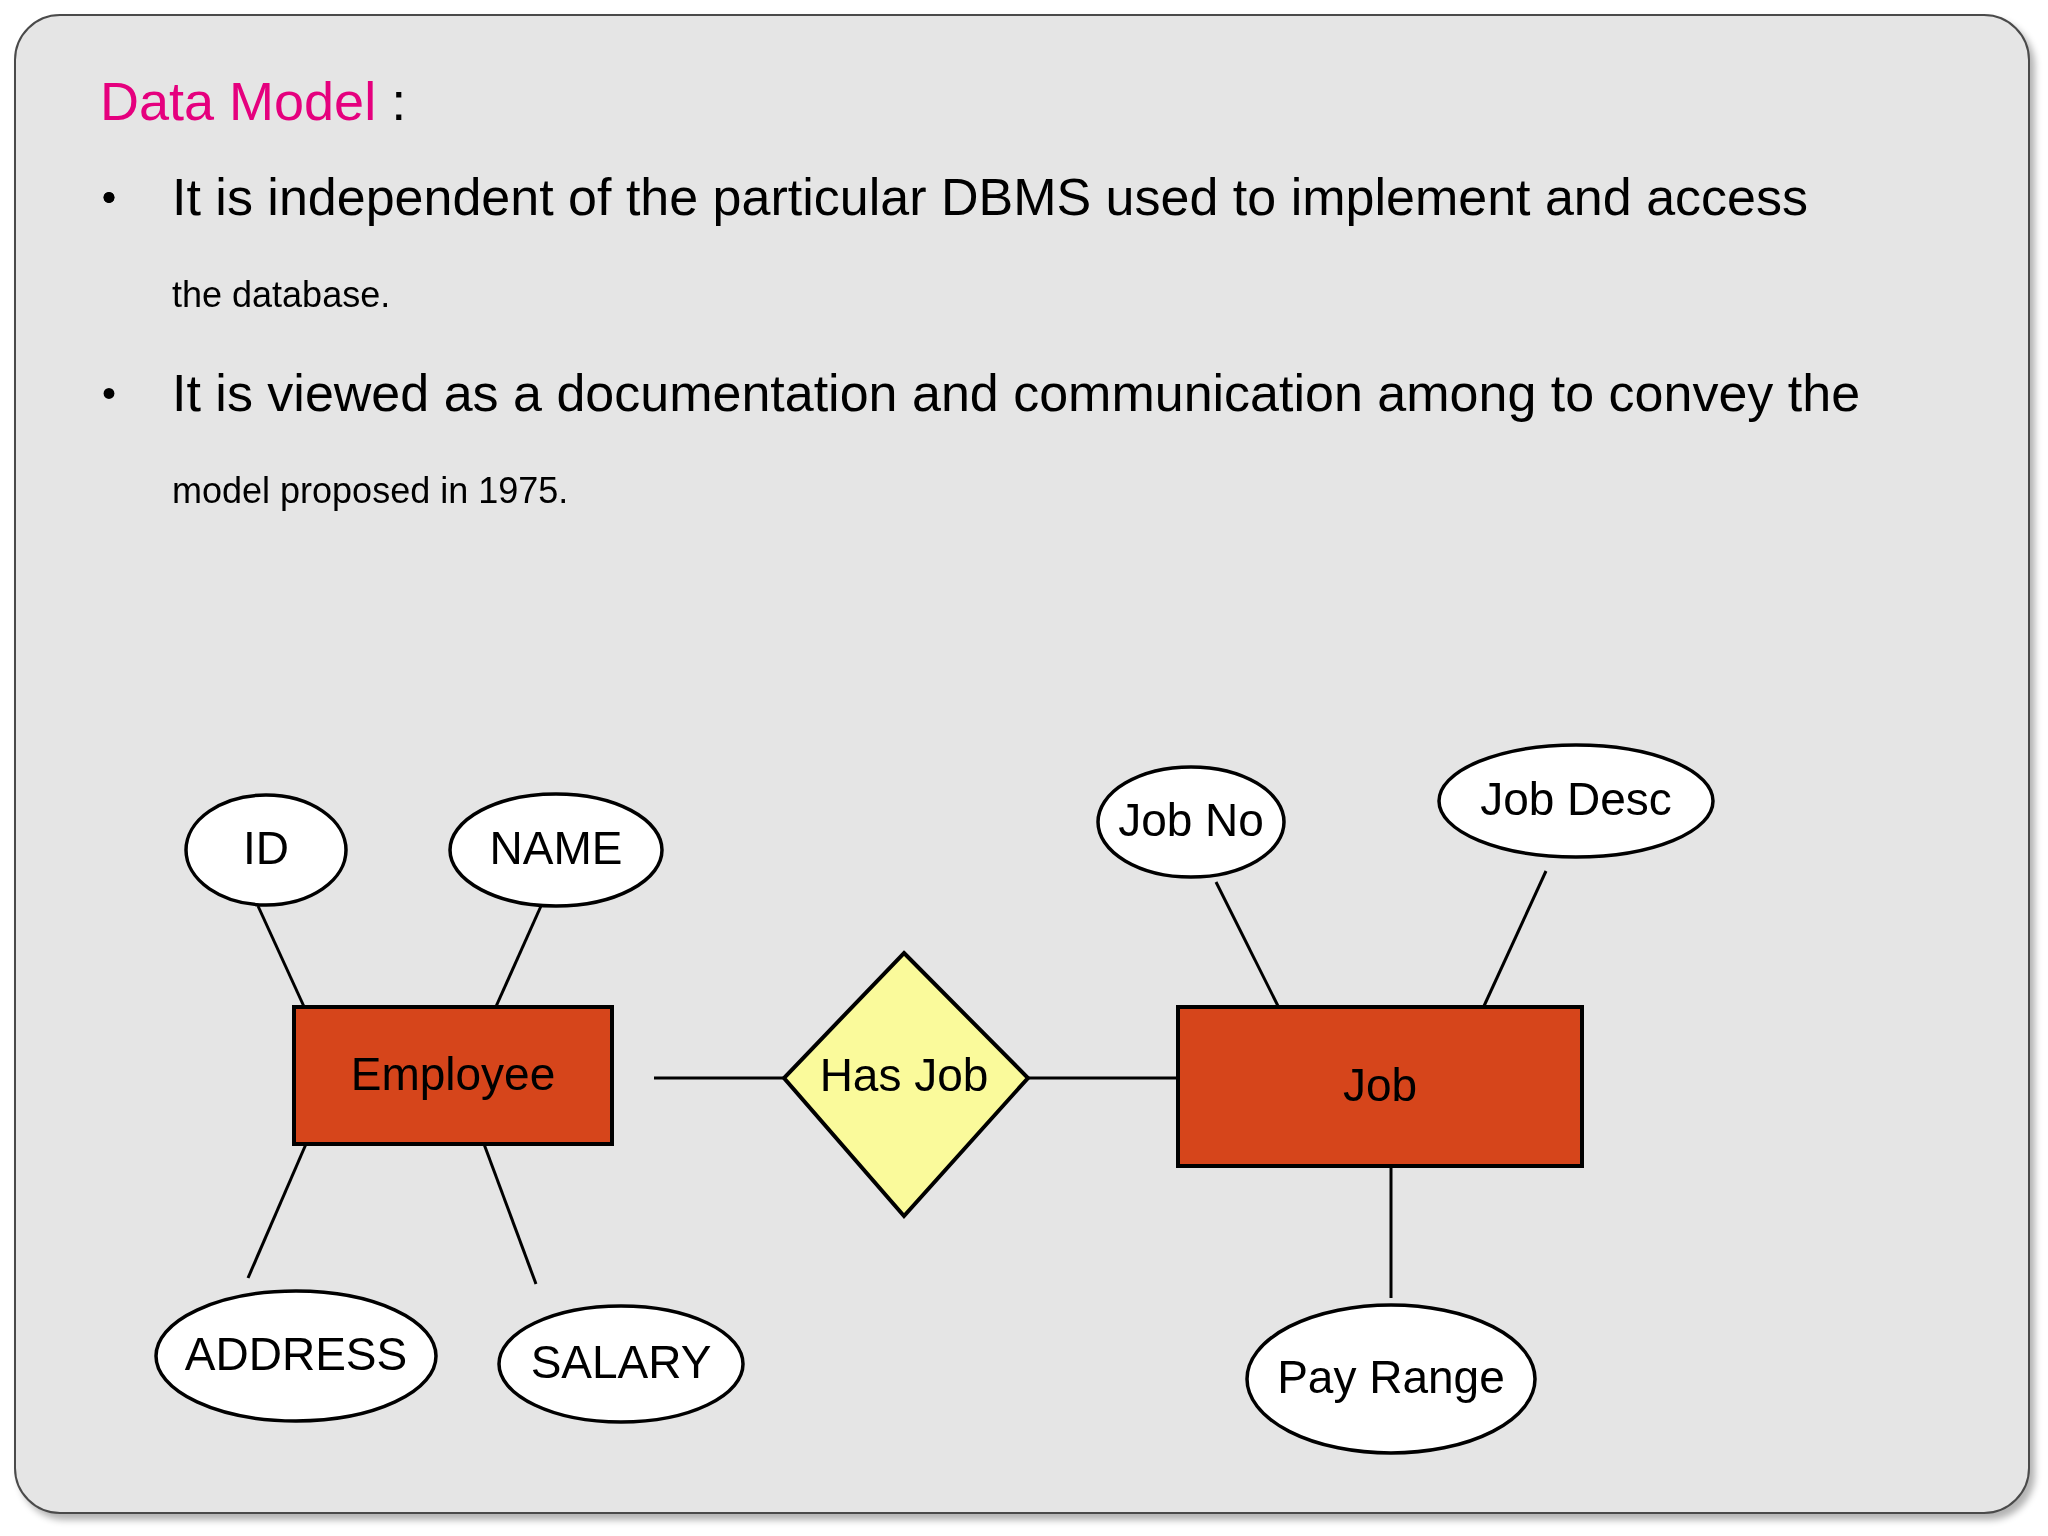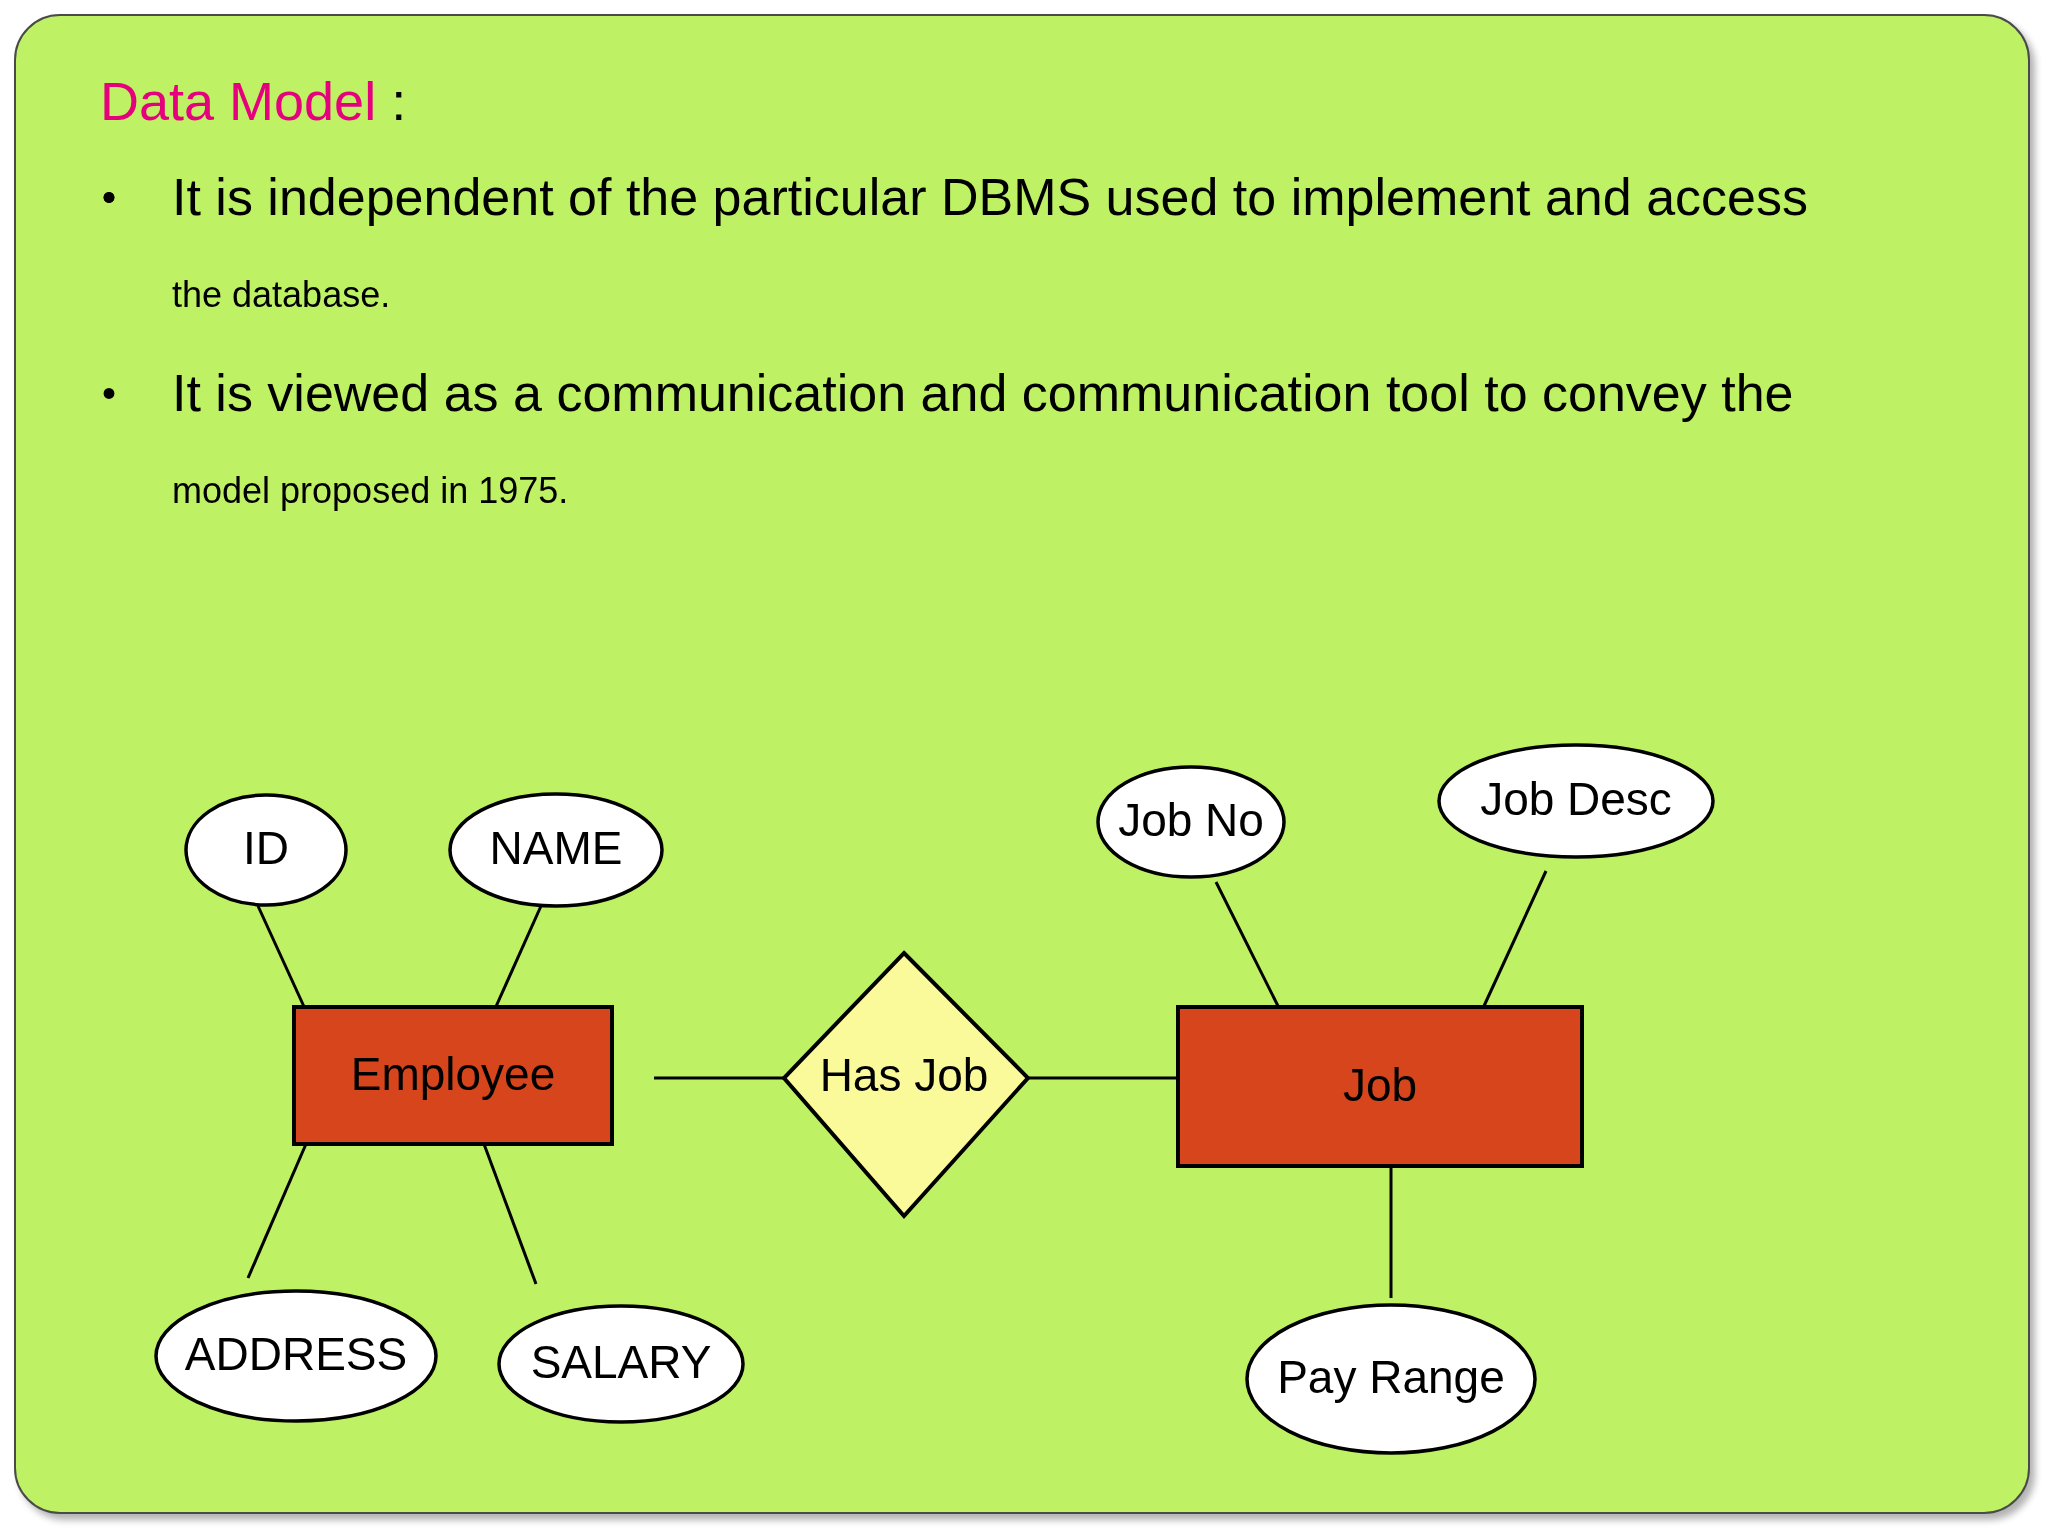--- a/index.html
+++ b/index.html
@@ -13,21 +13,21 @@
     font-family: "Liberation Sans", sans-serif;
     overflow: hidden;
   }
 
   #slide {
     position: absolute;
     left: 14px;
     top: 14px;
     width: 2016px;
     height: 1500px;
-    background: #bef264;
+    background: #e5e5e5;
     border: 2px solid #4a4a4a;
     border-radius: 46px;
     box-sizing: border-box;
     box-shadow: 5px 6px 7px rgba(0,0,0,0.30);
   }
 
   
   #text-block {
     position: absolute;
     left: 62px;
@@ -137,21 +137,21 @@
     </div>
 
     <div class="bullet-row">
       <span class="bullet-dot">•</span>
       <span>It is independent of the particular DBMS used to implement and access</span>
     </div>
     <div class="cont-row">the database.</div>
 
     <div class="bullet-row">
       <span class="bullet-dot">•</span>
-      <span>It is viewed as a communication and communication tool to convey the</span>
+      <span>It is viewed as a documentation and communication among to convey the</span>
     </div>
     <div class="cont-row">model proposed in 1975.</div>
 
   </div>
 
   <div id="diagram">
     <svg width="2016" height="1500" viewBox="0 0 2016 1500" xmlns="http://www.w3.org/2000/svg">
 
       <line class="er-line" x1="242" y1="890" x2="290" y2="995"></line>
       <line class="er-line" x1="525" y1="890" x2="478" y2="995"></line>

